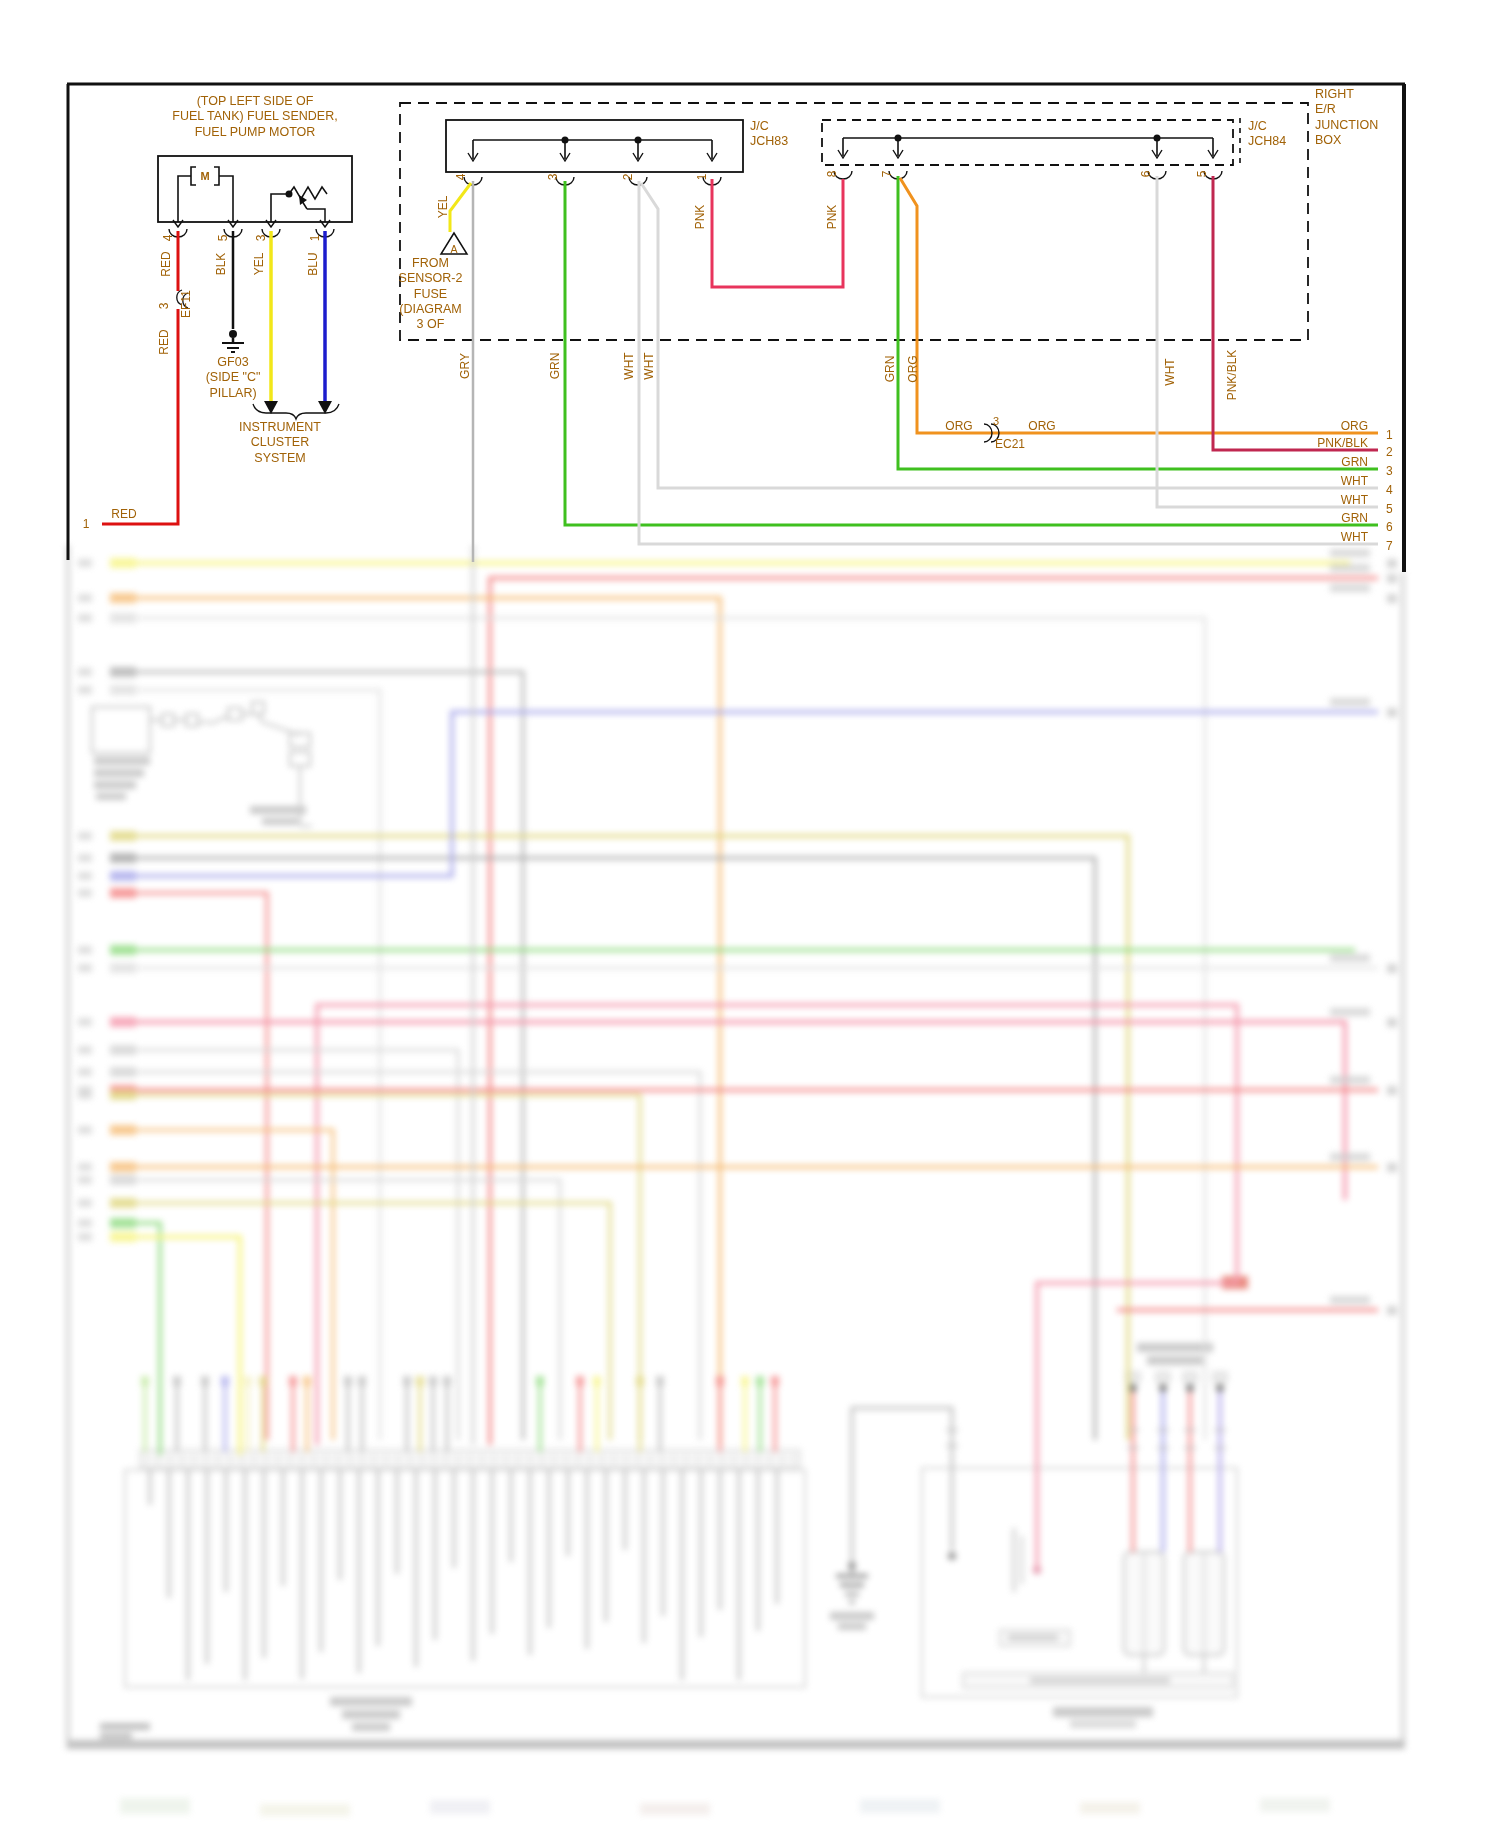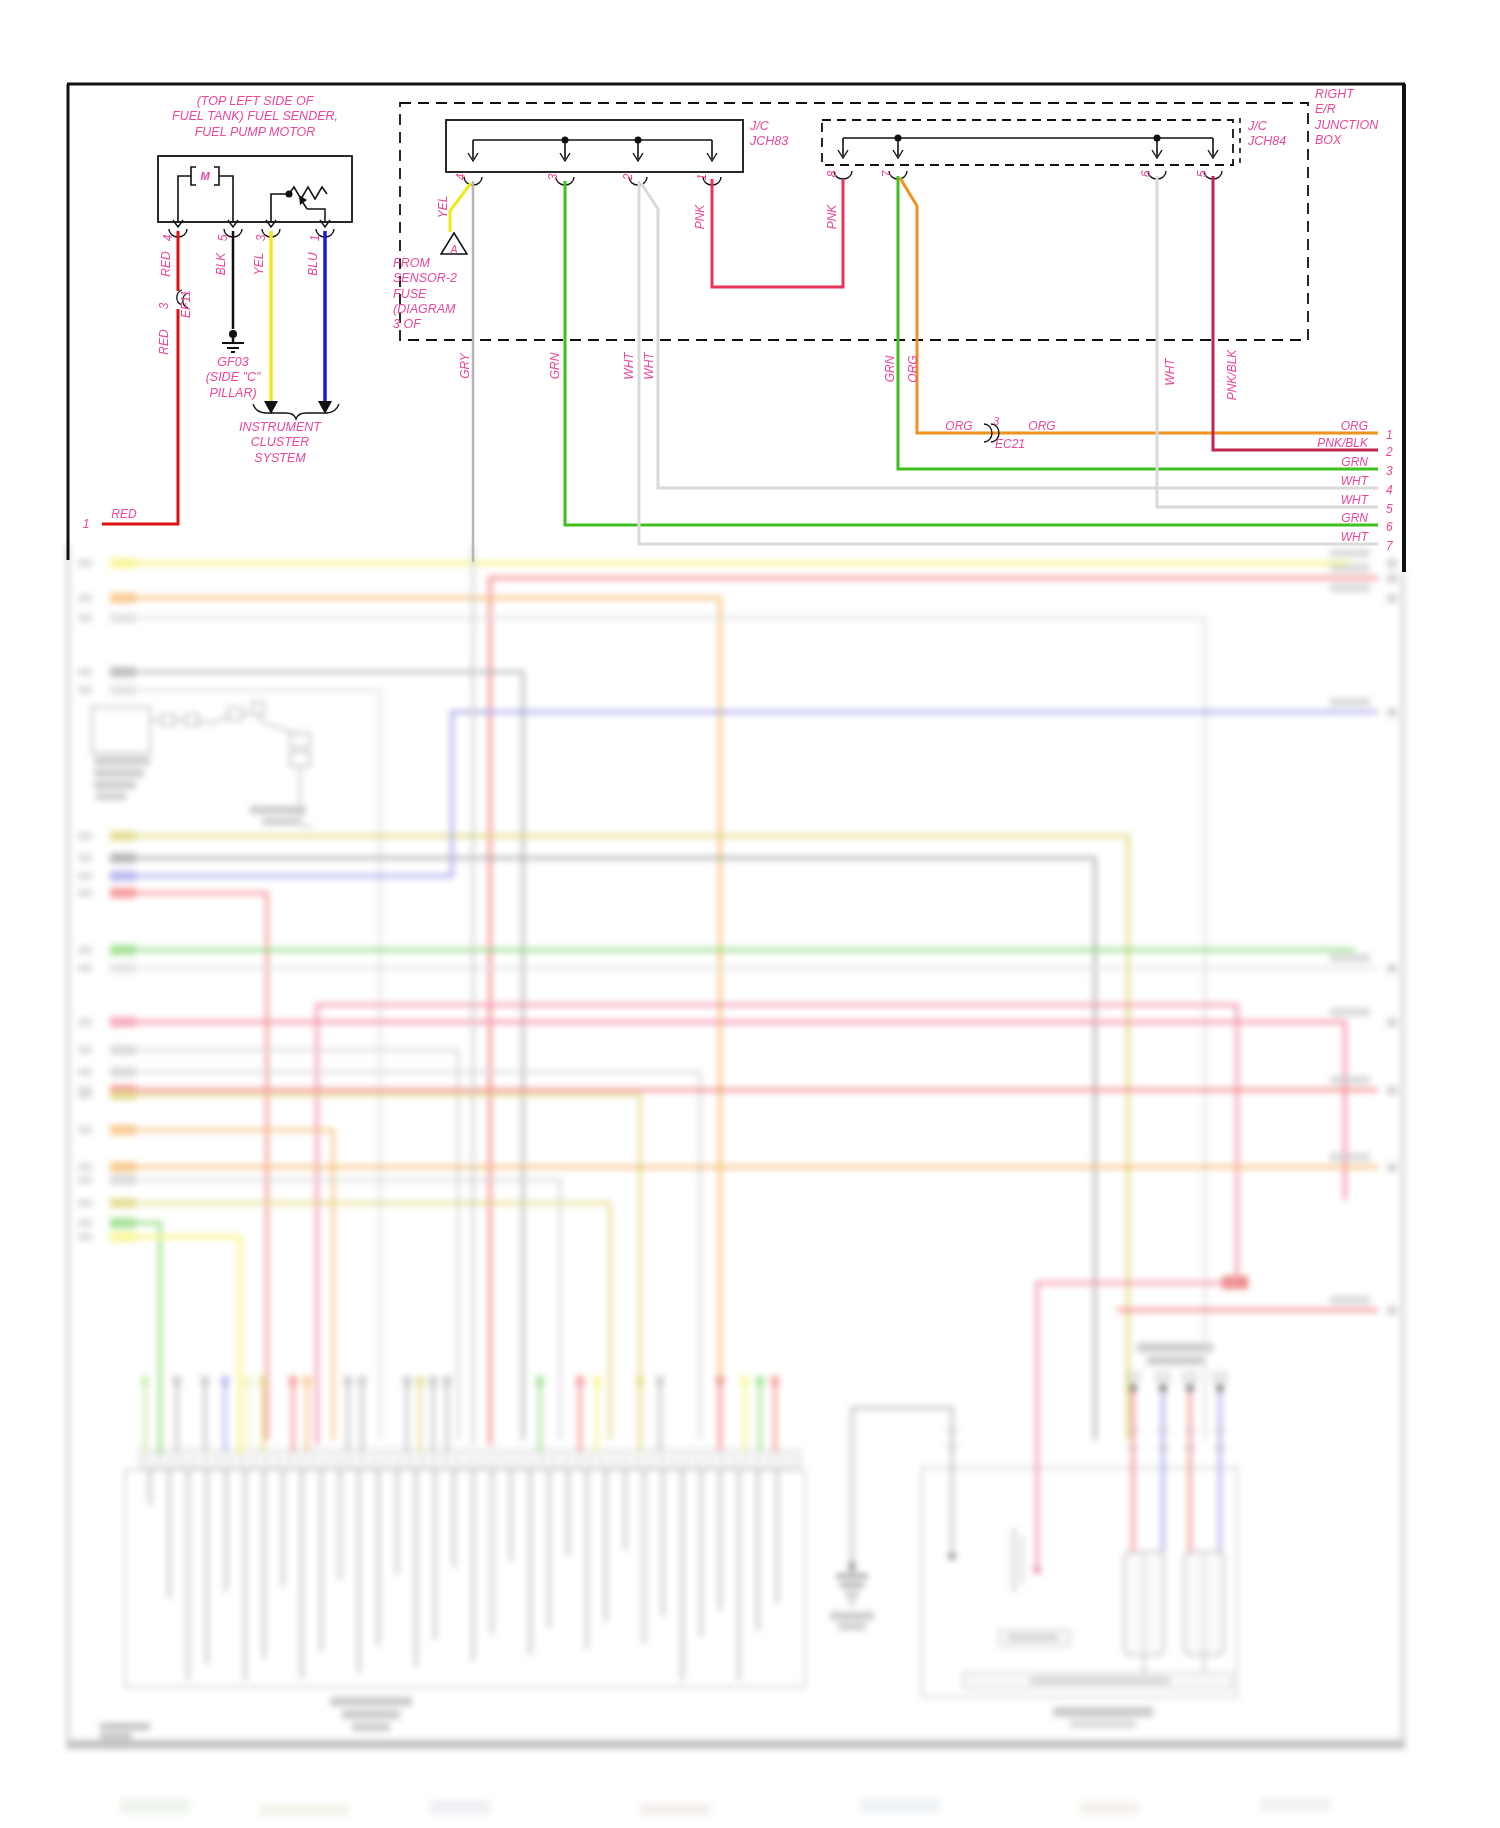--- a/index.html
+++ b/index.html
@@ -1,24 +1,24 @@
 <!DOCTYPE html>
 <html><head>
 <meta charset="utf-8">
 <style>
   html,body{margin:0;padding:0;background:#fff;}
   .stage{position:relative;width:1500px;height:1828px;background:#fff;overflow:hidden;
-         font-family:"Liberation Sans",sans-serif;color:#ec4899;font-style:italic;}
+         font-family:"Liberation Sans",sans-serif;color:#a16207;}
   svg.layer{position:absolute;left:0;top:0;}
   .blur-wrap{position:absolute;left:0;top:0;width:1500px;height:1828px;
              filter:blur(3px);opacity:.62;}
   .lab{position:absolute;white-space:pre-line;font-size:12.5px;line-height:1.22;
        transform:translateX(-50%);text-align:center;}
   .lab.left{transform:none;text-align:left;}
-  .lab.rightal{transform:none;text-align:left;}
+  .lab.rightal{transform:none;text-align:center;}
   .vlab{position:absolute;font-size:12px;white-space:nowrap;
         transform:translate(-50%,-50%) rotate(-90deg);}
   .hlab{position:absolute;font-size:12px;white-space:nowrap;
         transform:translate(-50%,-50%);}
   .rowlab{position:absolute;font-size:12px;text-align:right;width:70px;}
   .rownum{position:absolute;font-size:12px;}
 </style>
 </head>
 <body>
 

